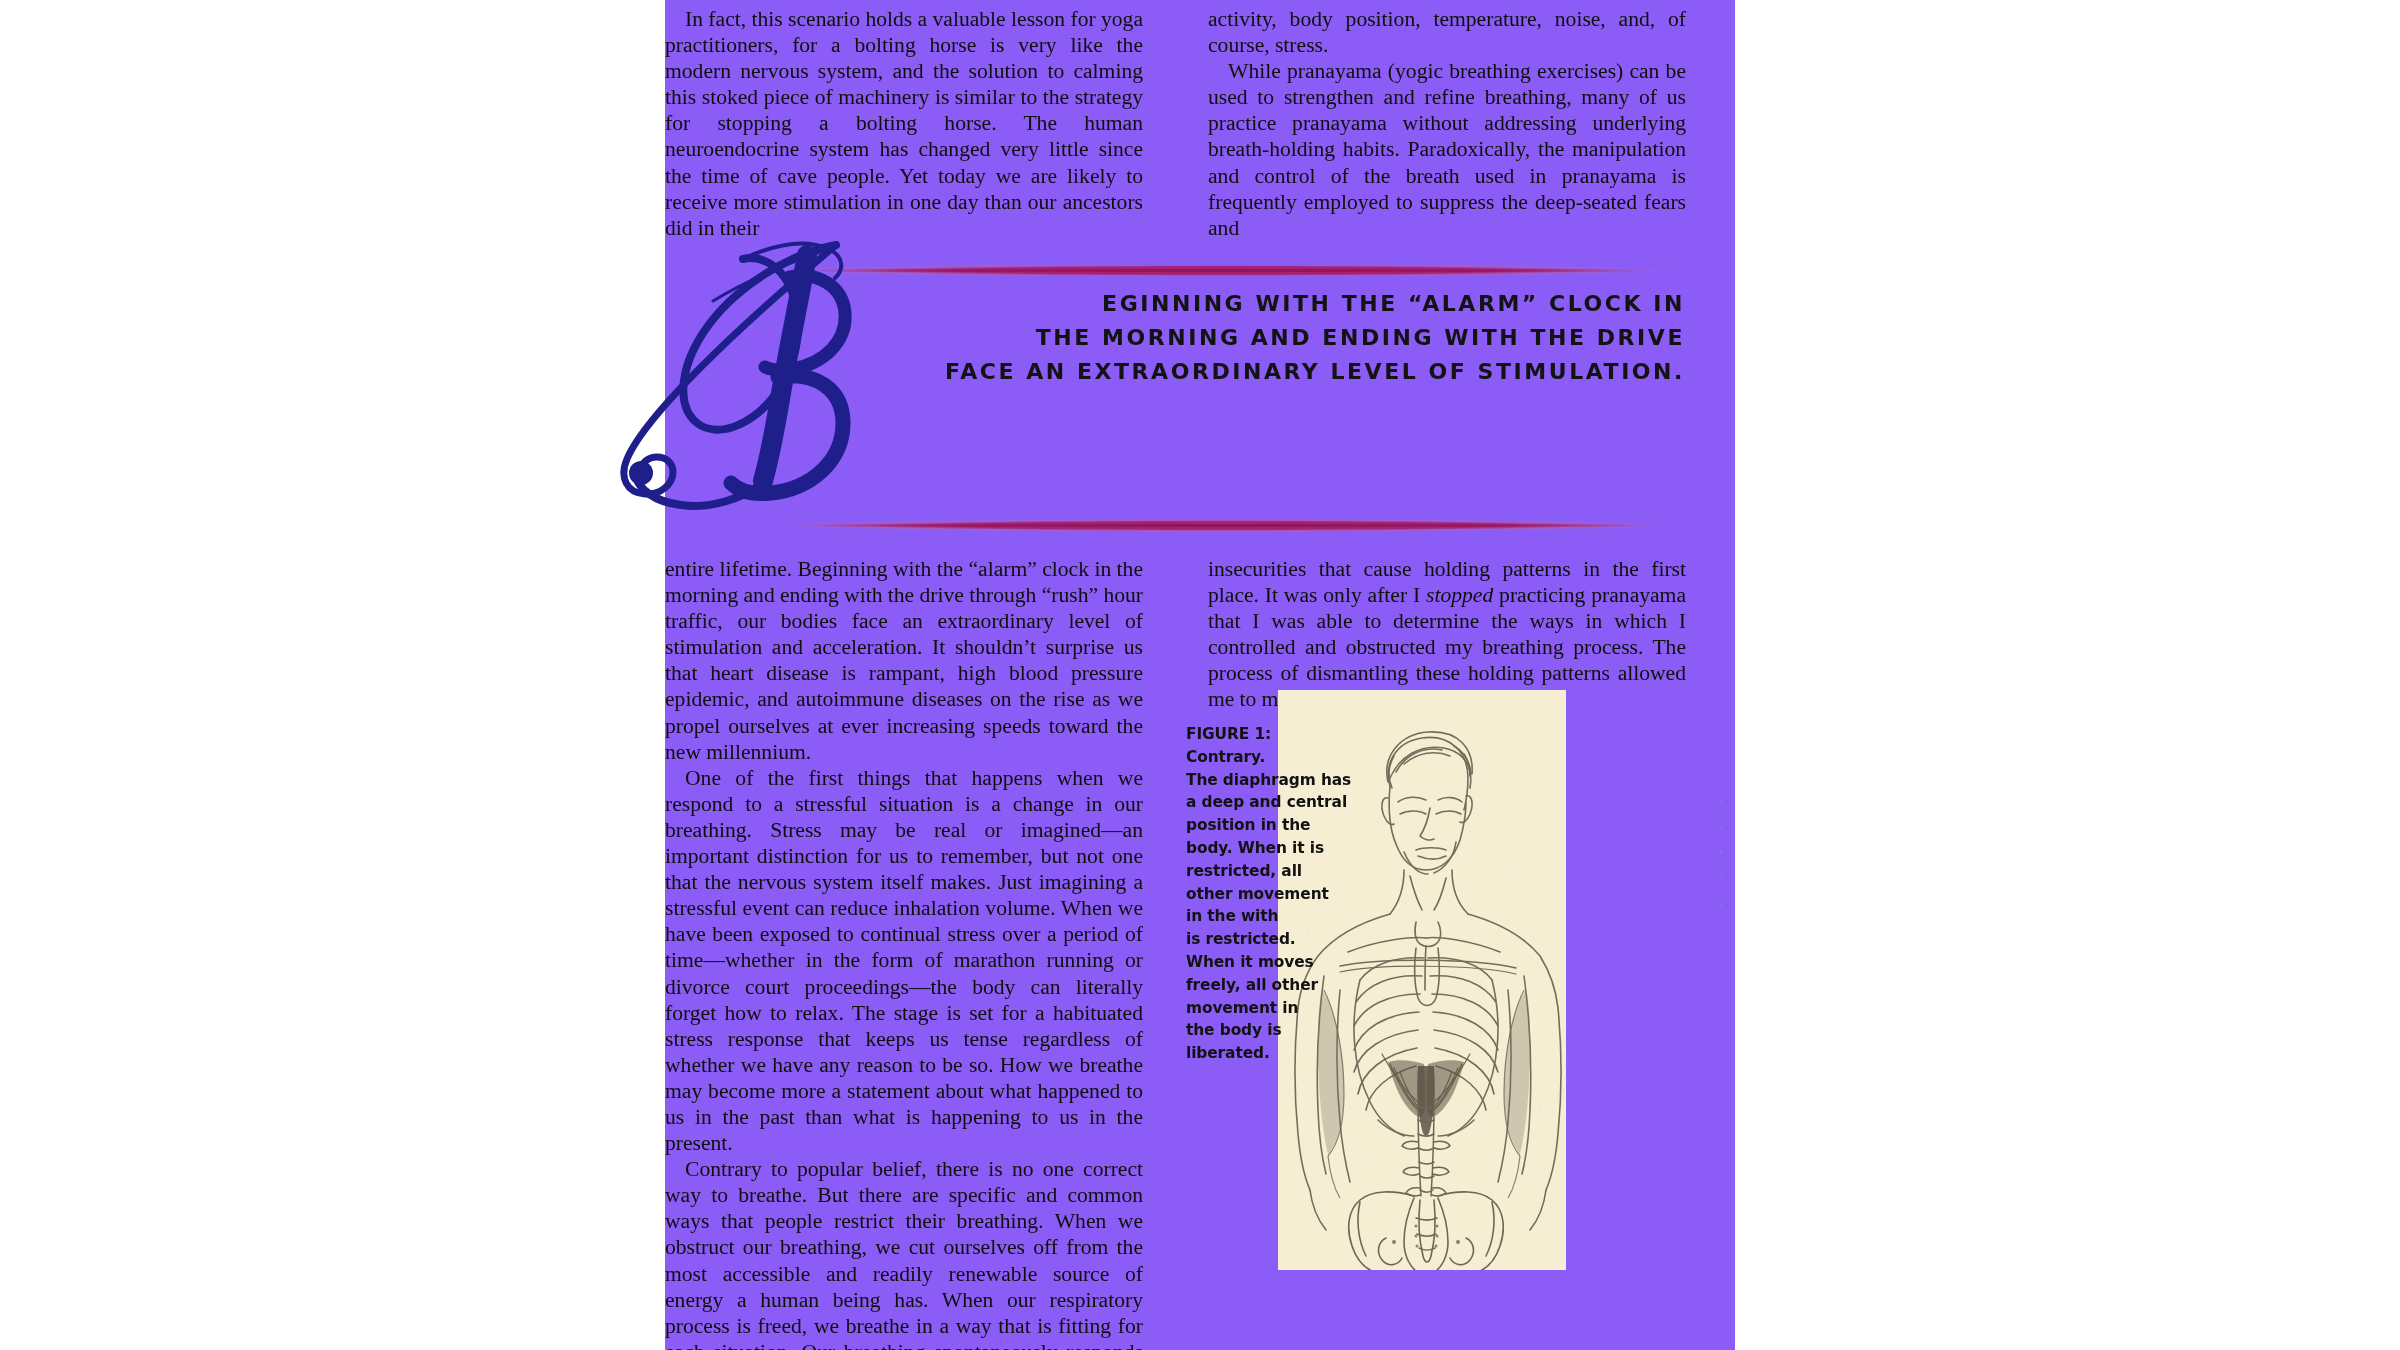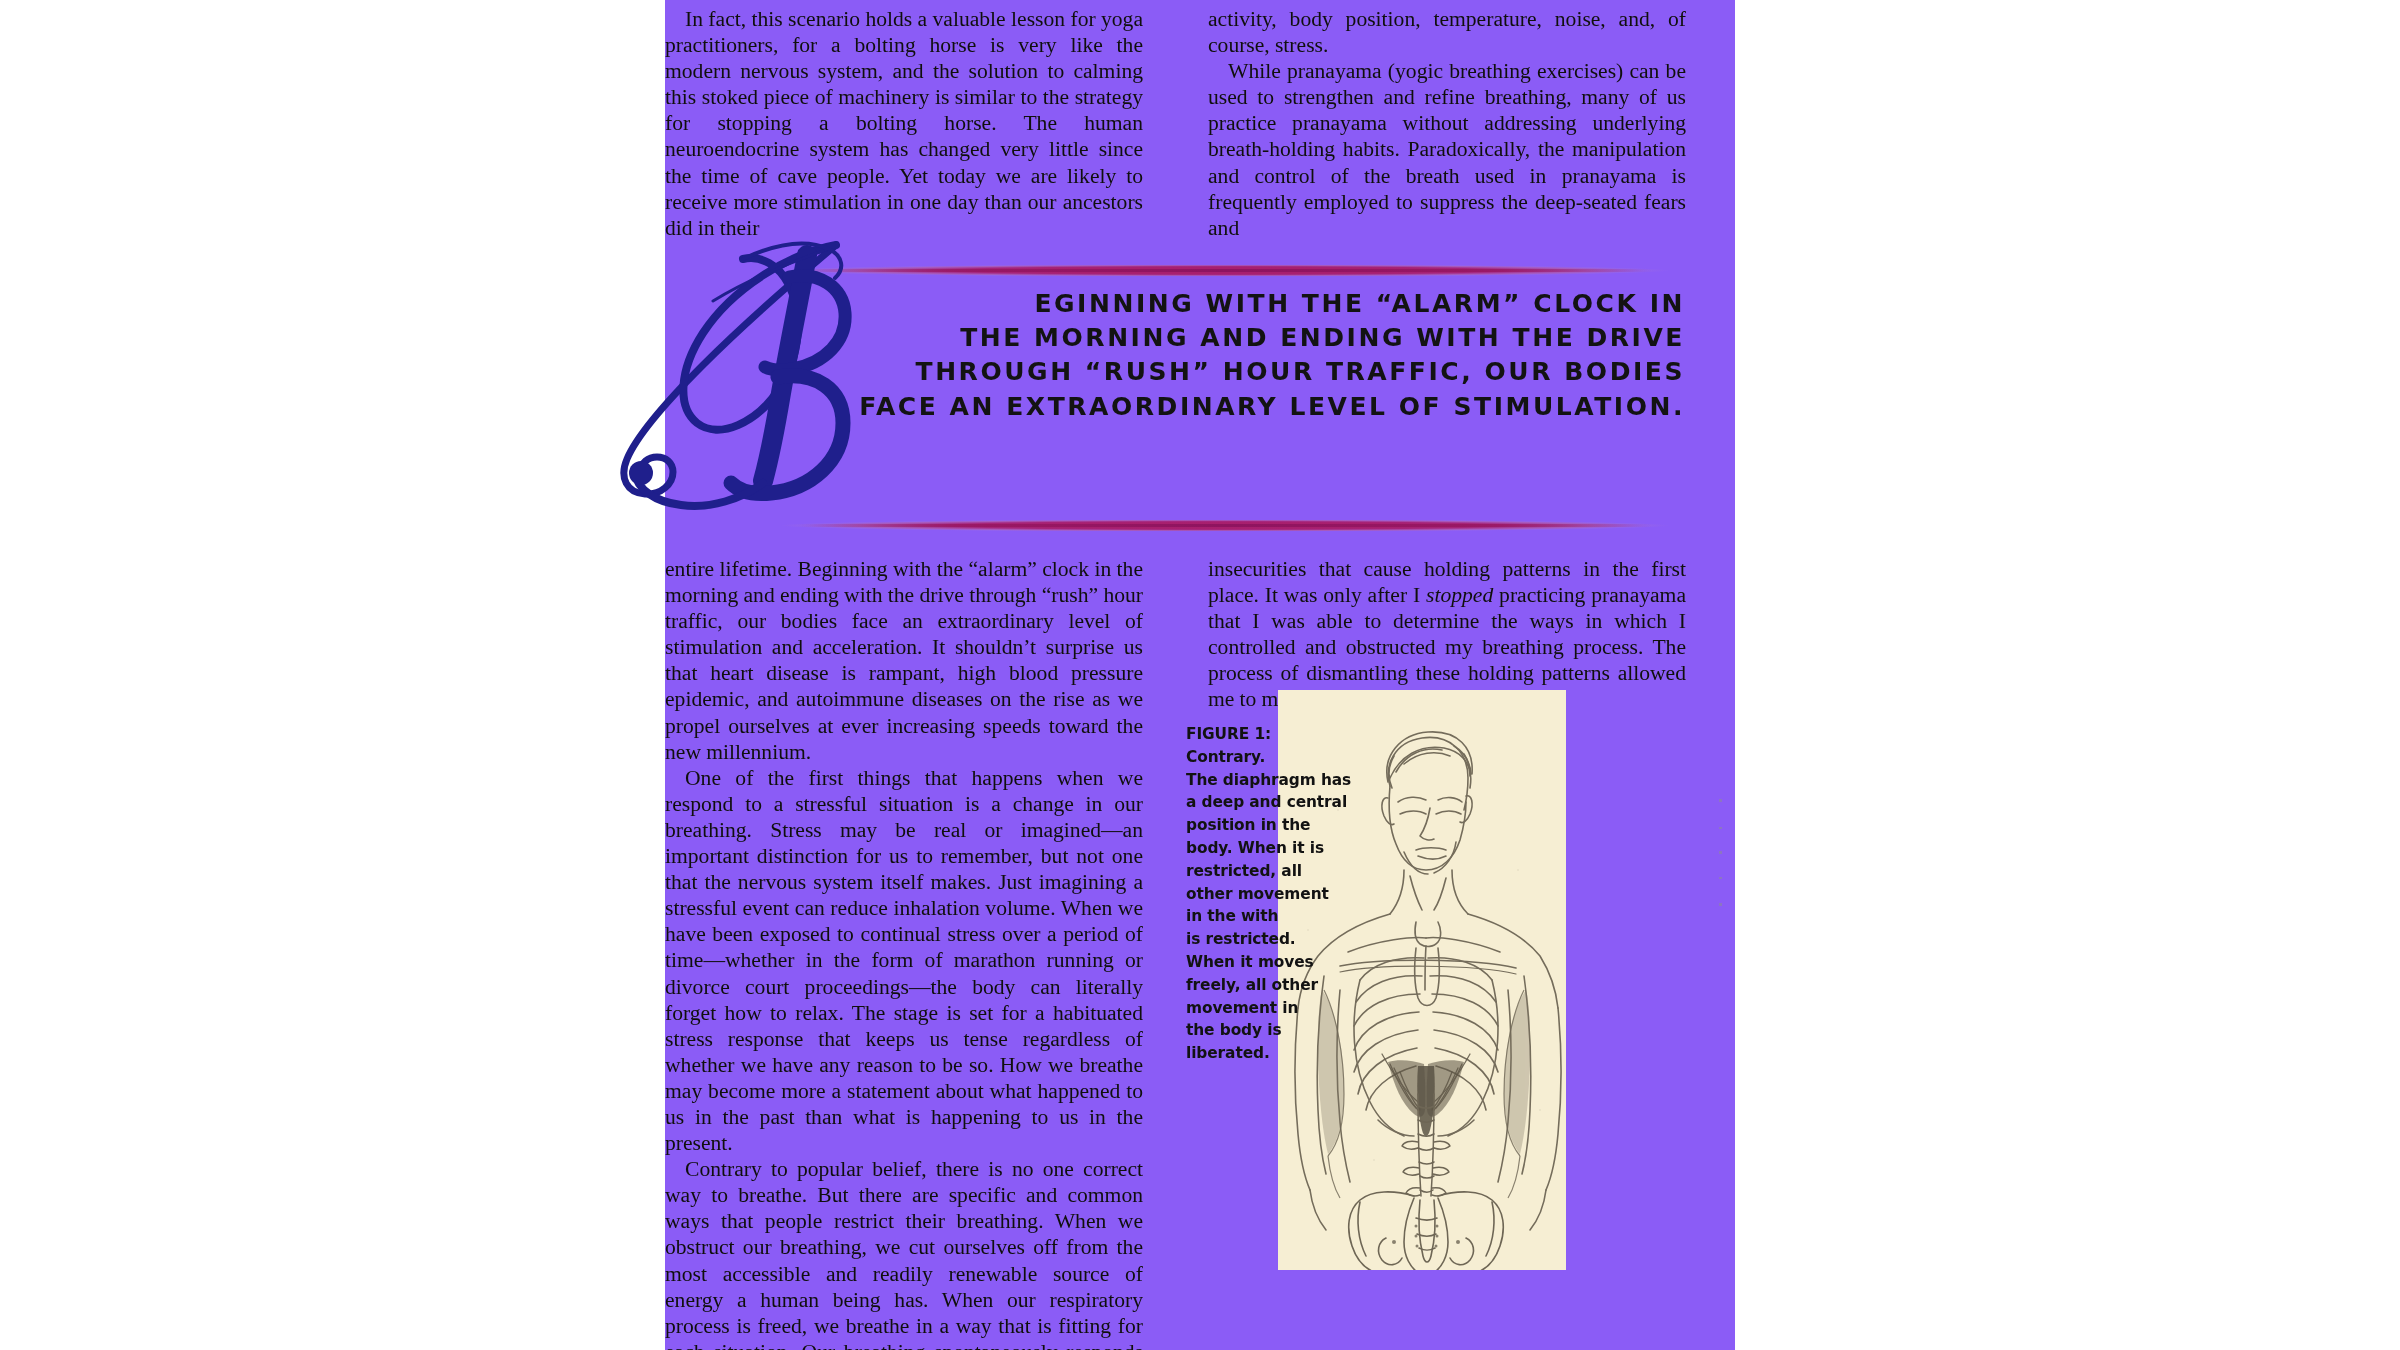--- a/index.html
+++ b/index.html
@@ -79,21 +79,21 @@
   #pq-lines{
     position:absolute;
     left:0; top:62px; width:1220px;
     text-align:right;
     padding-right:100px;
     box-sizing:border-box;
   }
   #pq-lines div{
     font-family:"DejaVu Sans","Liberation Sans",sans-serif;
     font-weight:700;
-    font-size:25px;
+    font-size:22px;
     letter-spacing:2.55px;
     line-height:34.2px;
     color:#131313;
     white-space:nowrap;
   }
 
   
   #figure{
     position:absolute;
     left:613px; top:690px;
@@ -161,21 +161,20 @@
           <path d="M120 64 C150 46 190 28 230 14" stroke-width="3"></path>
         </g>
 
         <circle cx="48" cy="236" r="12" fill="#1f1f8c"></circle>
       </svg>
     </div>
 
     <div id="pq-lines">
       <div>EGINNING WITH THE “ALARM” CLOCK IN</div>
       <div>THE MORNING AND ENDING WITH THE DRIVE</div>
-      <div>THROUGH “RUSH” HOUR TRAFFIC, OUR BODIES</div>
       <div>FACE AN EXTRAORDINARY LEVEL OF STIMULATION.</div>
     </div>
 
     <div class="rule" id="rule-bottom">
       <div class="ink"></div>
         <div class="ink2"></div>
     </div>
   </div>
 
   <div class="col" id="bot-left">

